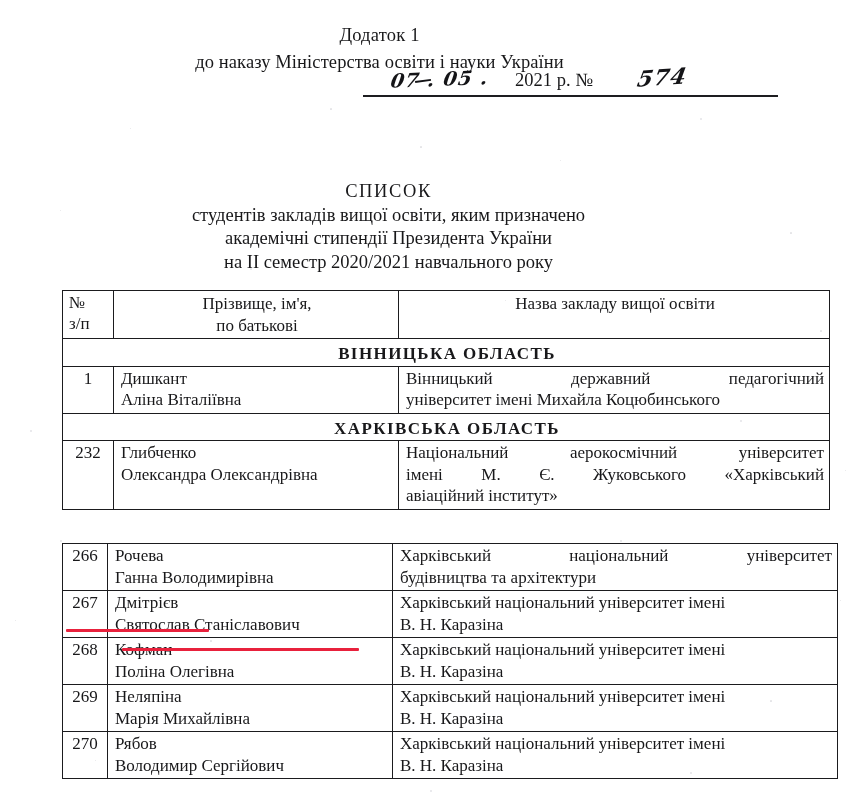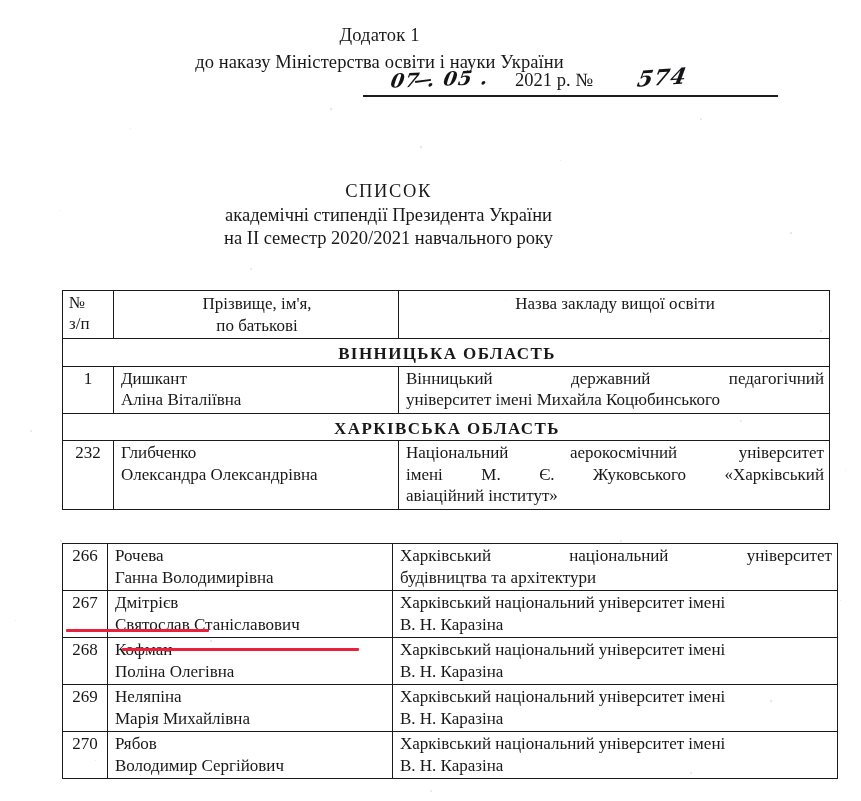--- a/index.html
+++ b/index.html
@@ -158,20 +158,21 @@
 <div class="order-line">
   <span class="hand hand-date">07 . 05 .</span>
   <span class="strike-7"></span>
   <span class="order-static">2021 р. №</span>
   <span class="hand hand-num">574</span>
   <span class="order-rule"></span>
 </div>
 
 <div class="title-block">
   <div class="t-main">СПИСОК</div>
+  <div>студентів закладів вищої освіти, яким призначено</div>
   <div>академічні стипендії Президента України</div>
   <div>на ІІ семестр 2020/2021 навчального року</div>
 </div>
 
 <table id="table-top">
   <tbody>
     <tr>
       <td class="c-num hdr-num">
         <div>№</div>
         <div>з/п</div>

